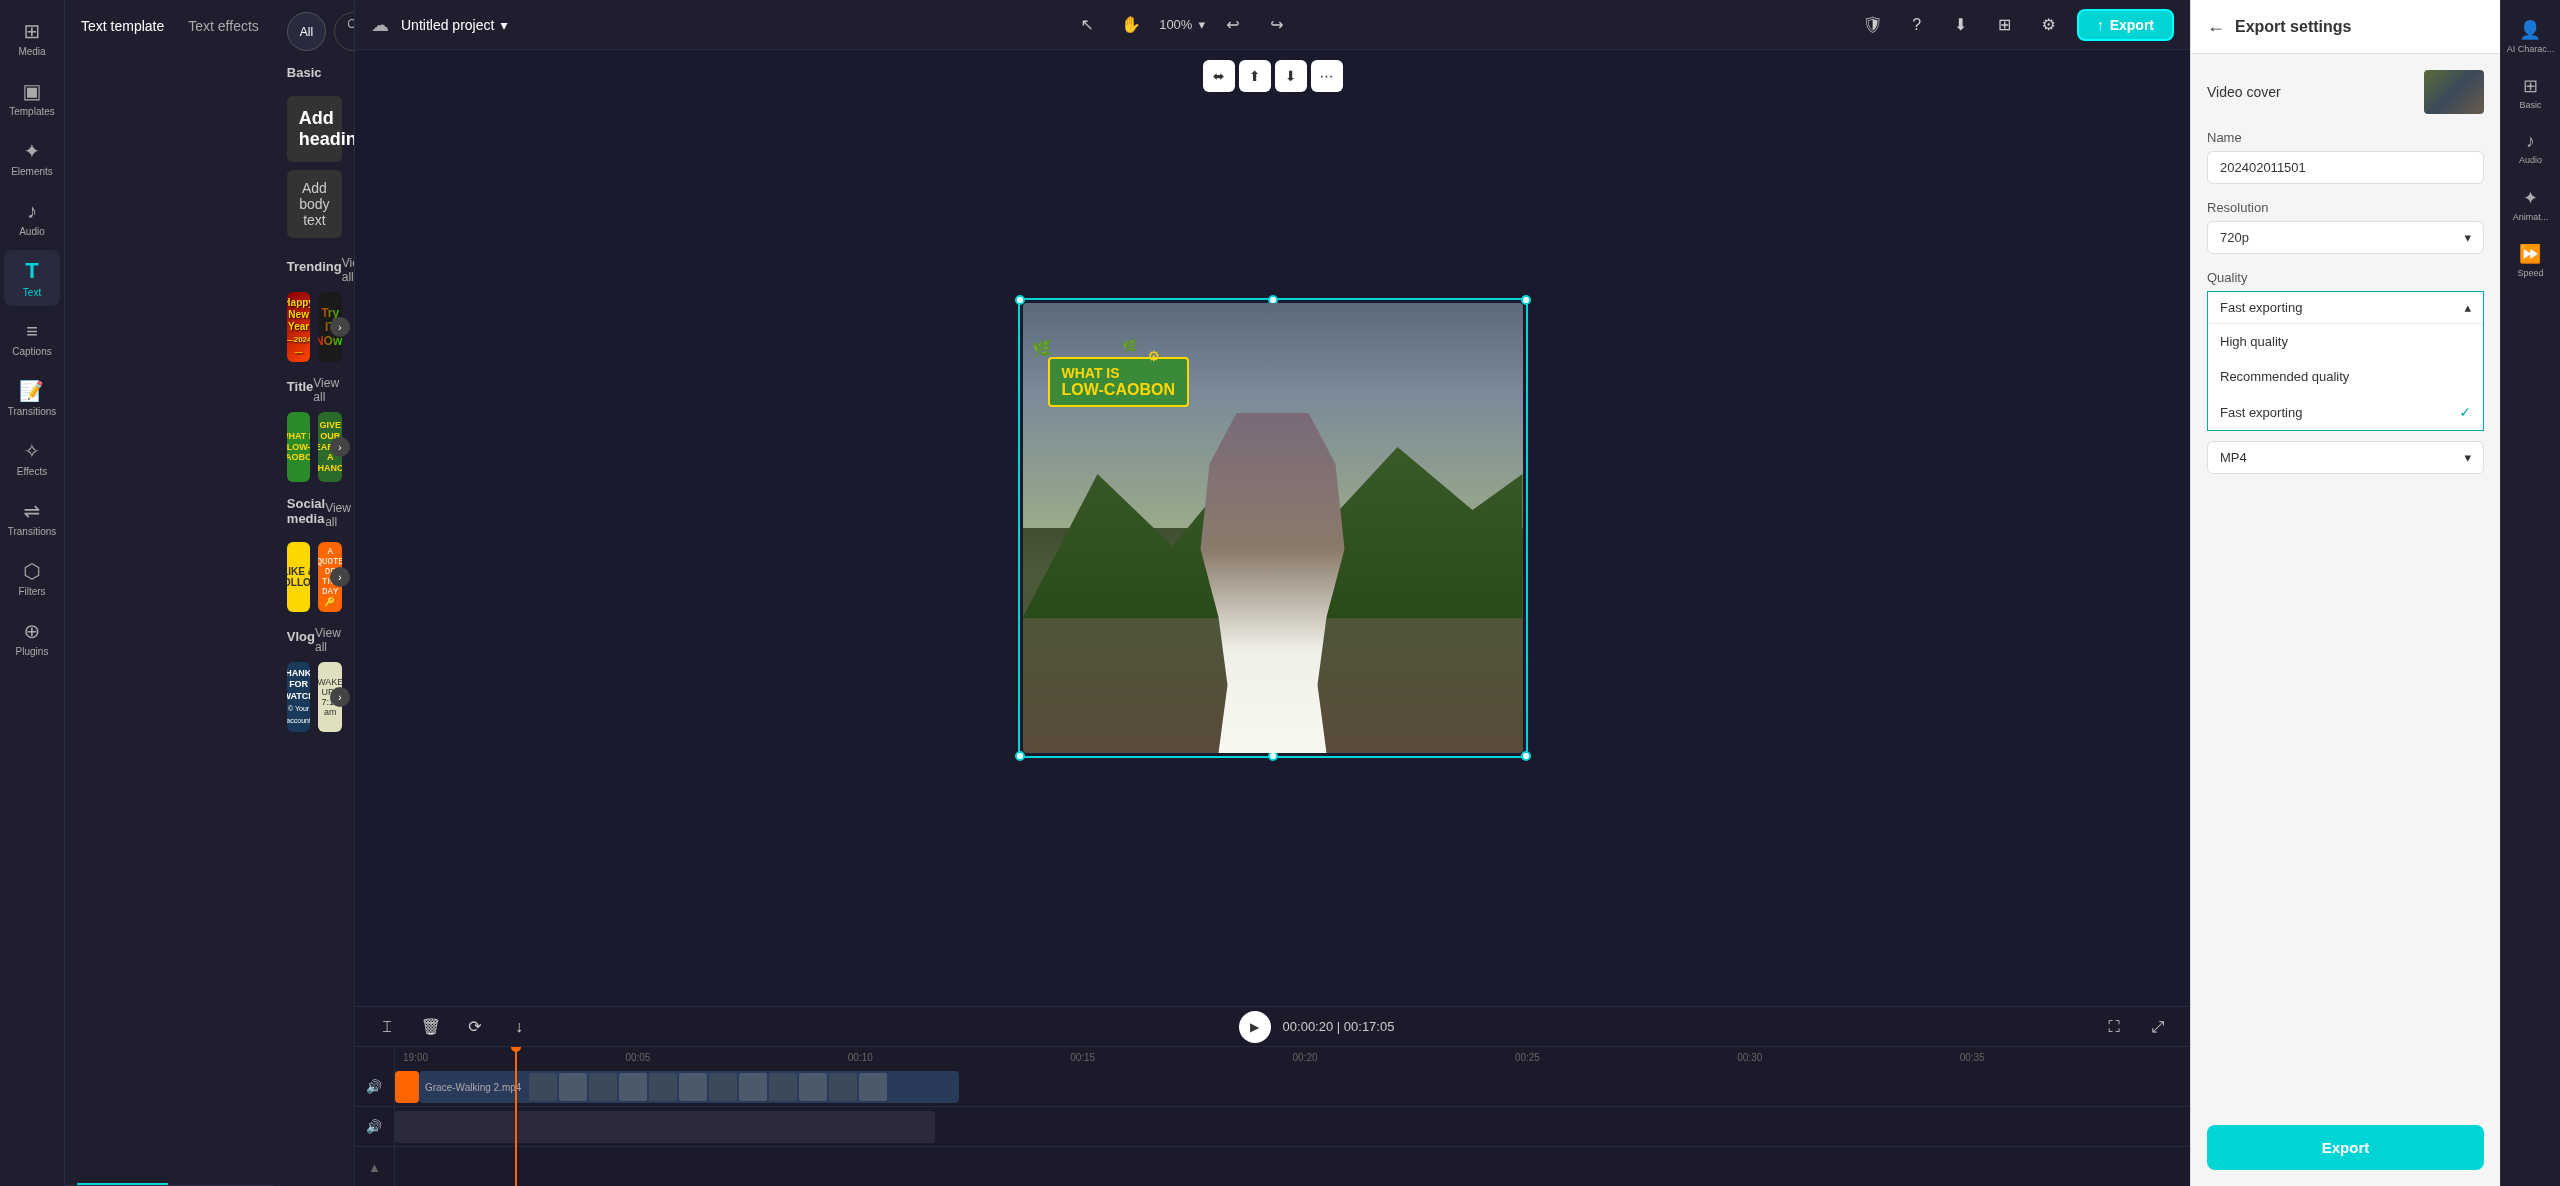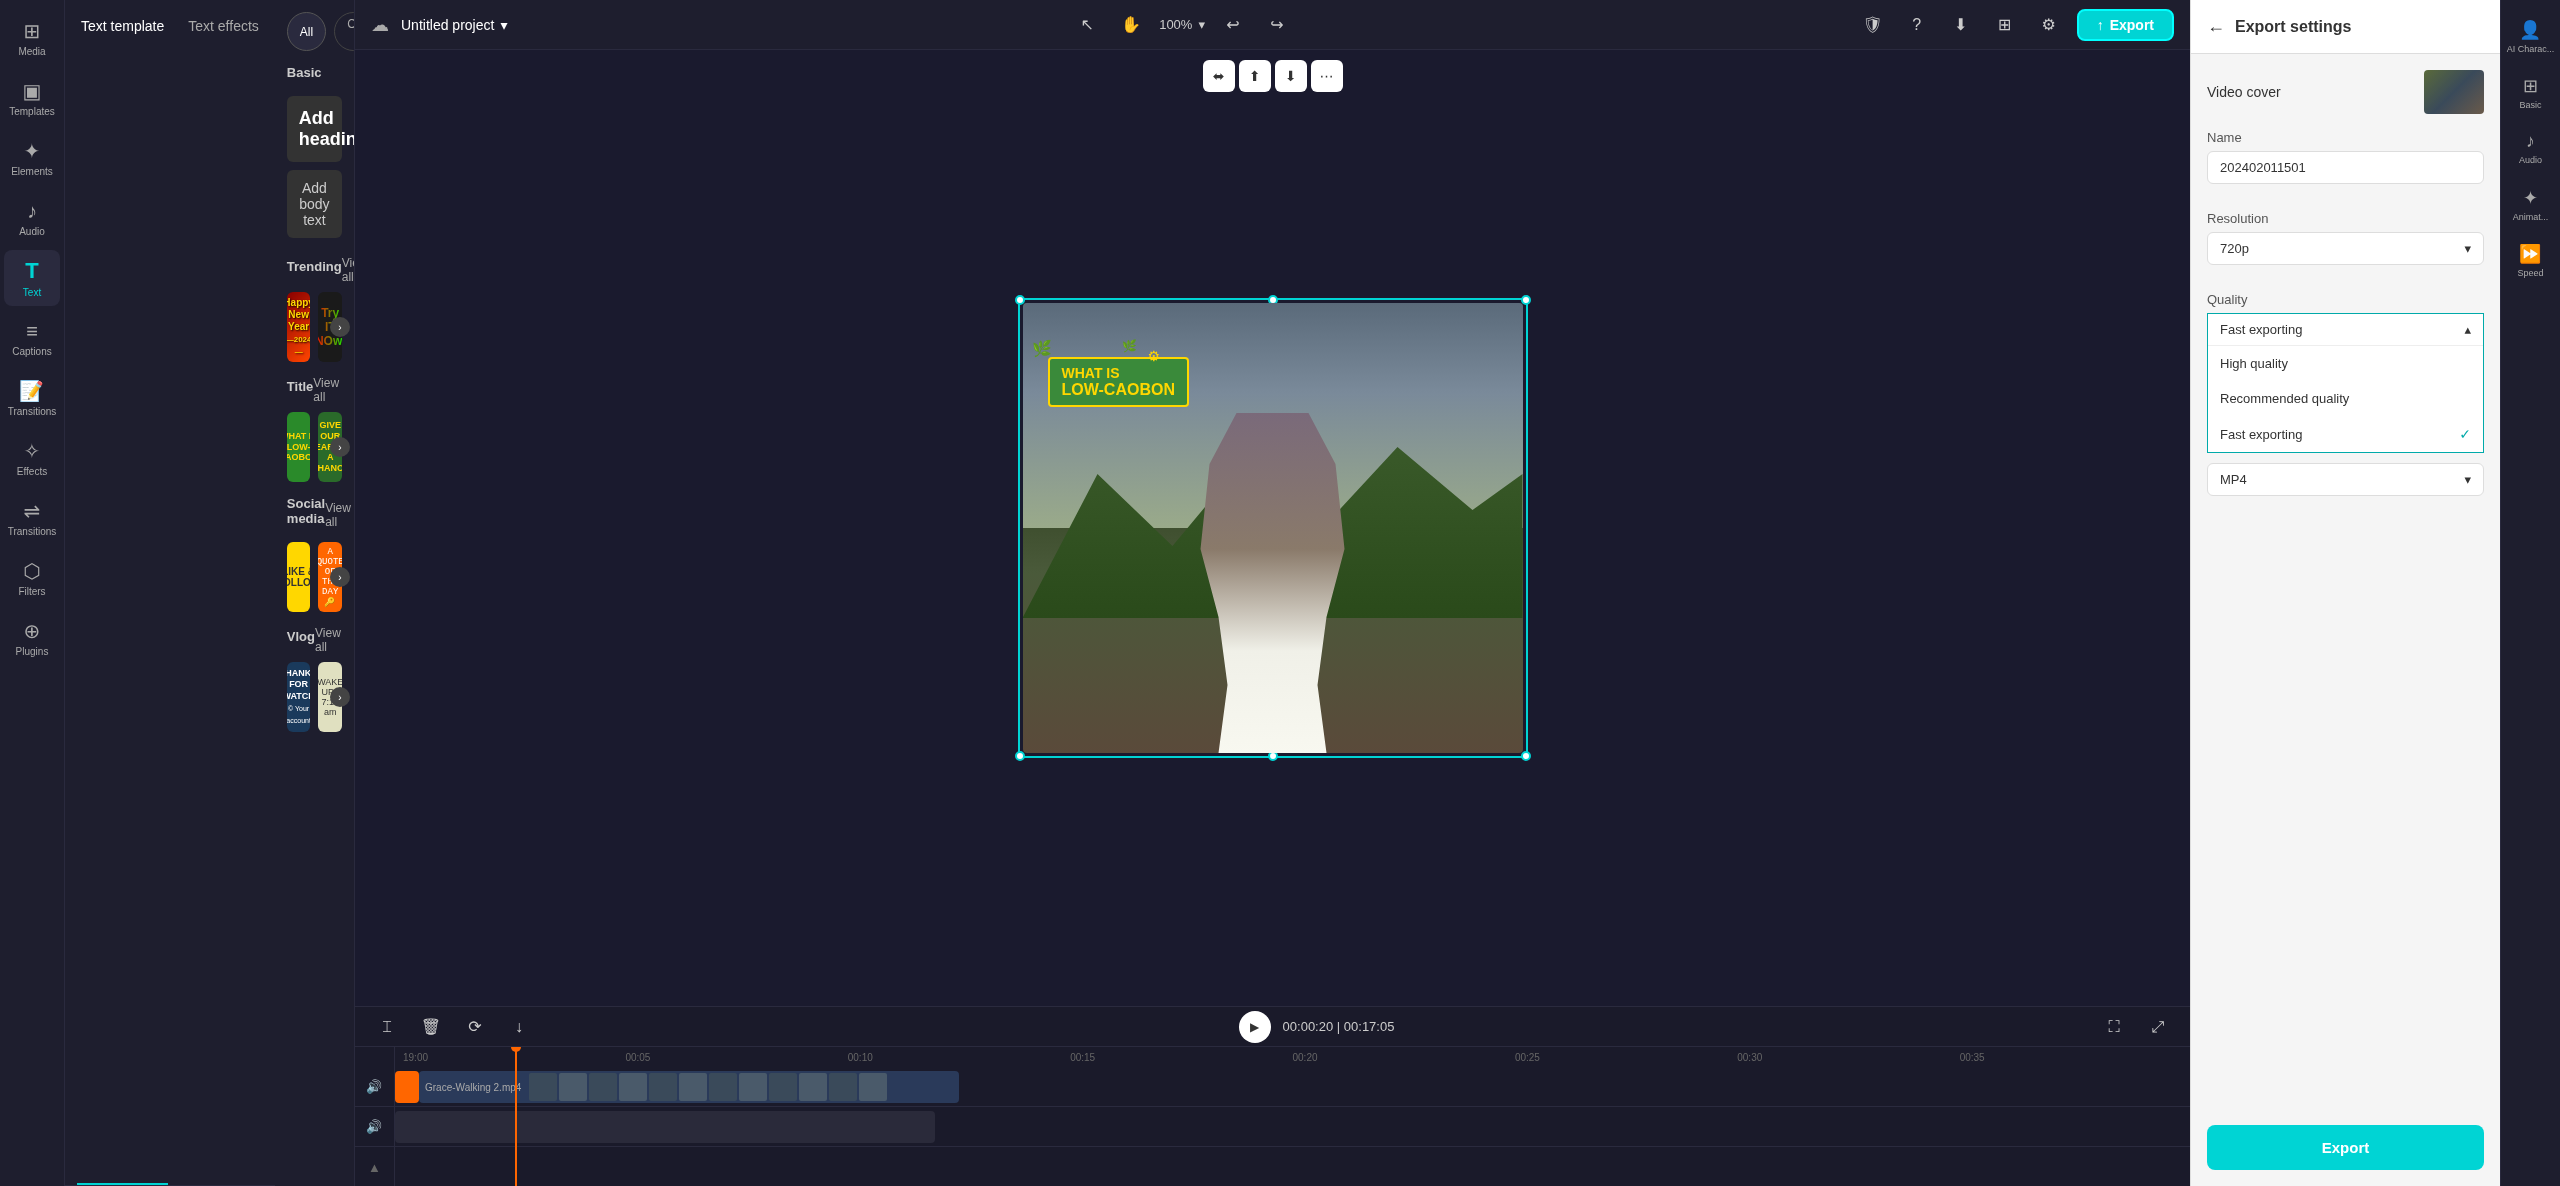--- a/index.html
+++ b/index.html
@@ -506,21 +506,21 @@
       color: #333;
     }
     .cover-thumb {
       width: 60px;
       height: 44px;
       background: linear-gradient(135deg, #5a4a3a 0%, #3a5a2a 100%);
       border-radius: 4px;
       overflow: hidden;
     }
     .export-field {
-      margin-bottom: 27px;
+      margin-bottom: 16px;
     }
     .field-label {
       font-size: 13px;
       color: #555;
       margin-bottom: 6px;
     }
     .field-input {
       width: 100%;
       padding: 8px 12px;
       border: 1px solid #ddd;

